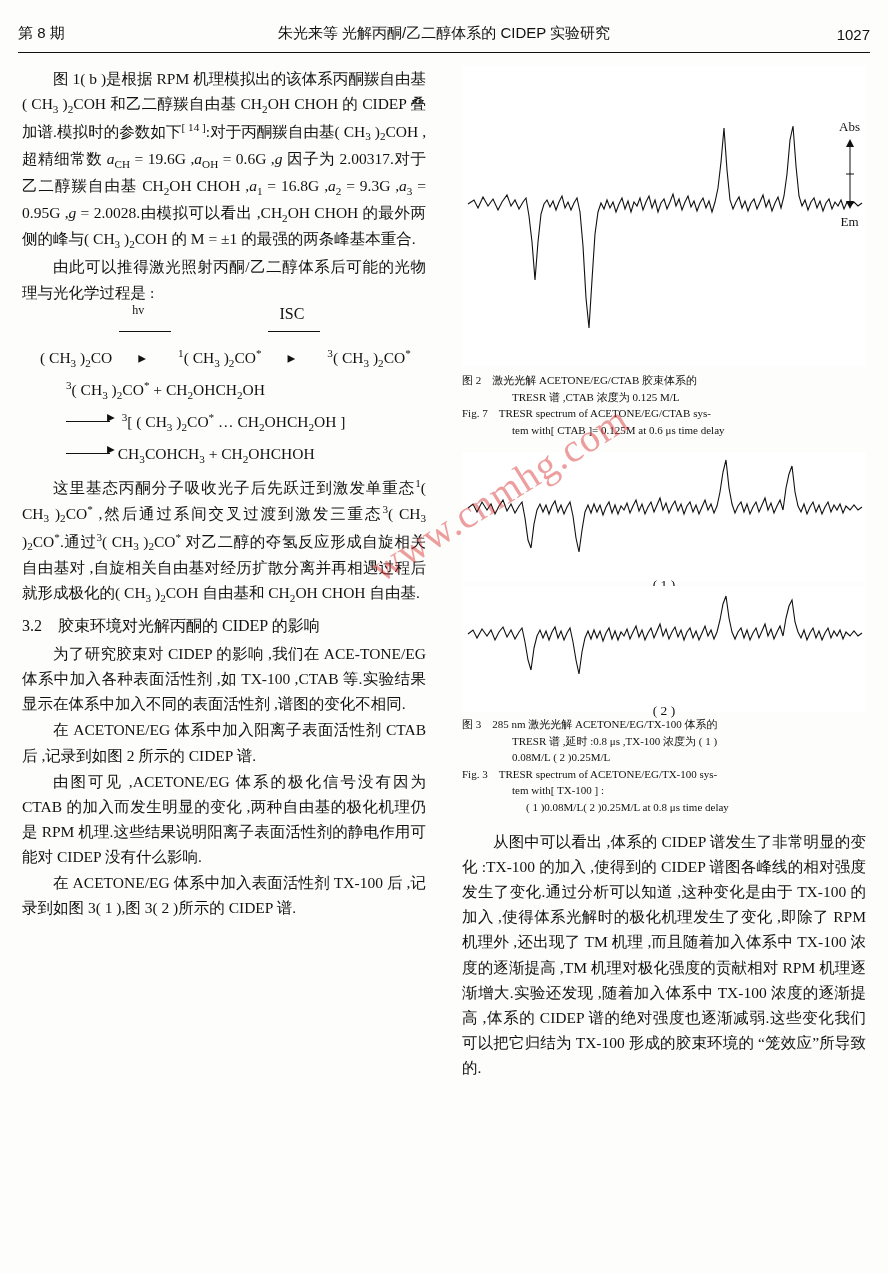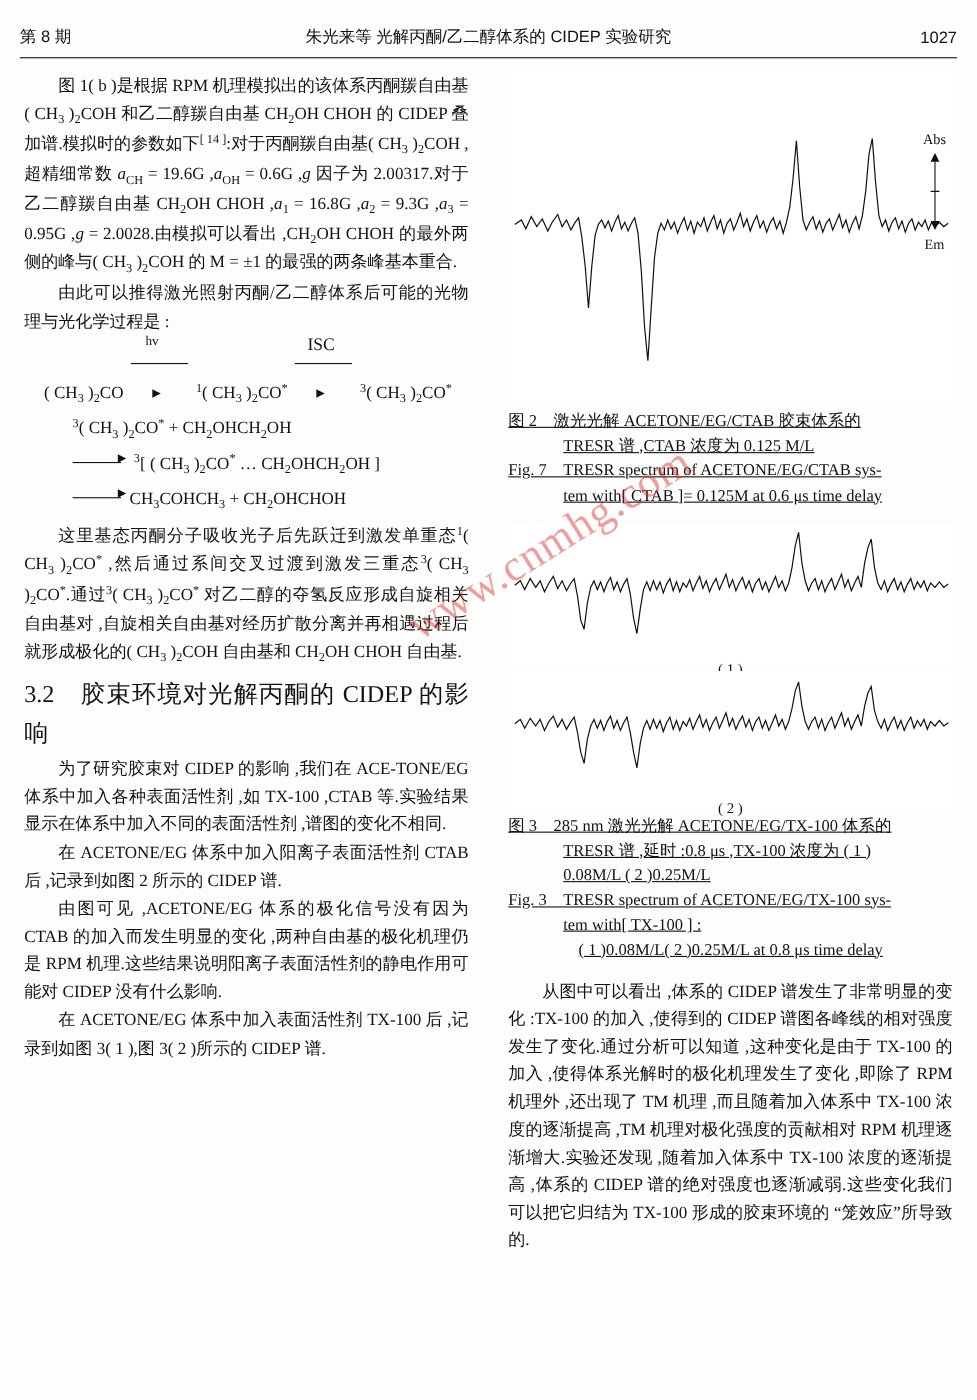--- a/index.html
+++ b/index.html
@@ -39,27 +39,27 @@
   .col.left{left:22px;}
   .col.right{left:462px;}
   p{margin:0 0 1px 0;text-indent:2em;}
   .formula{
     text-indent:0;margin:6px 0 4px 0;line-height:2.0;font-size:15.5px;
   }
   .formula .ind1{display:block;padding-left:18px;}
   .formula .ind2{display:block;padding-left:44px;}
   .formula .ind3{display:block;padding-left:44px;}
   .sect{
-    text-indent:0;margin:6px 0 2px 0;font-size:22px;
+    text-indent:0;margin:6px 0 2px 0;font-size:16px;
   }
   .sub{vertical-align:-0.35em;font-size:0.72em;}
   .sup{vertical-align:0.5em;font-size:0.72em;}
   .ital{font-style:italic;}
   .figcap{
-    font-size:15px;line-height:1.5;text-decoration:underline;
+    font-size:11px;line-height:1.5;
   }
   .figcap .cn{display:block;}
   .figcap .en{display:block;}
   .spec-box{position:relative;background:#fff;}
   .spec-box svg{display:block;}
   .absem{
     position:absolute;right:6px;top:38px;font-size:13px;text-align:center;
     font-family:"Liberation Serif",serif;
   }
   .absem .arrow{display:block;margin:2px auto;}

